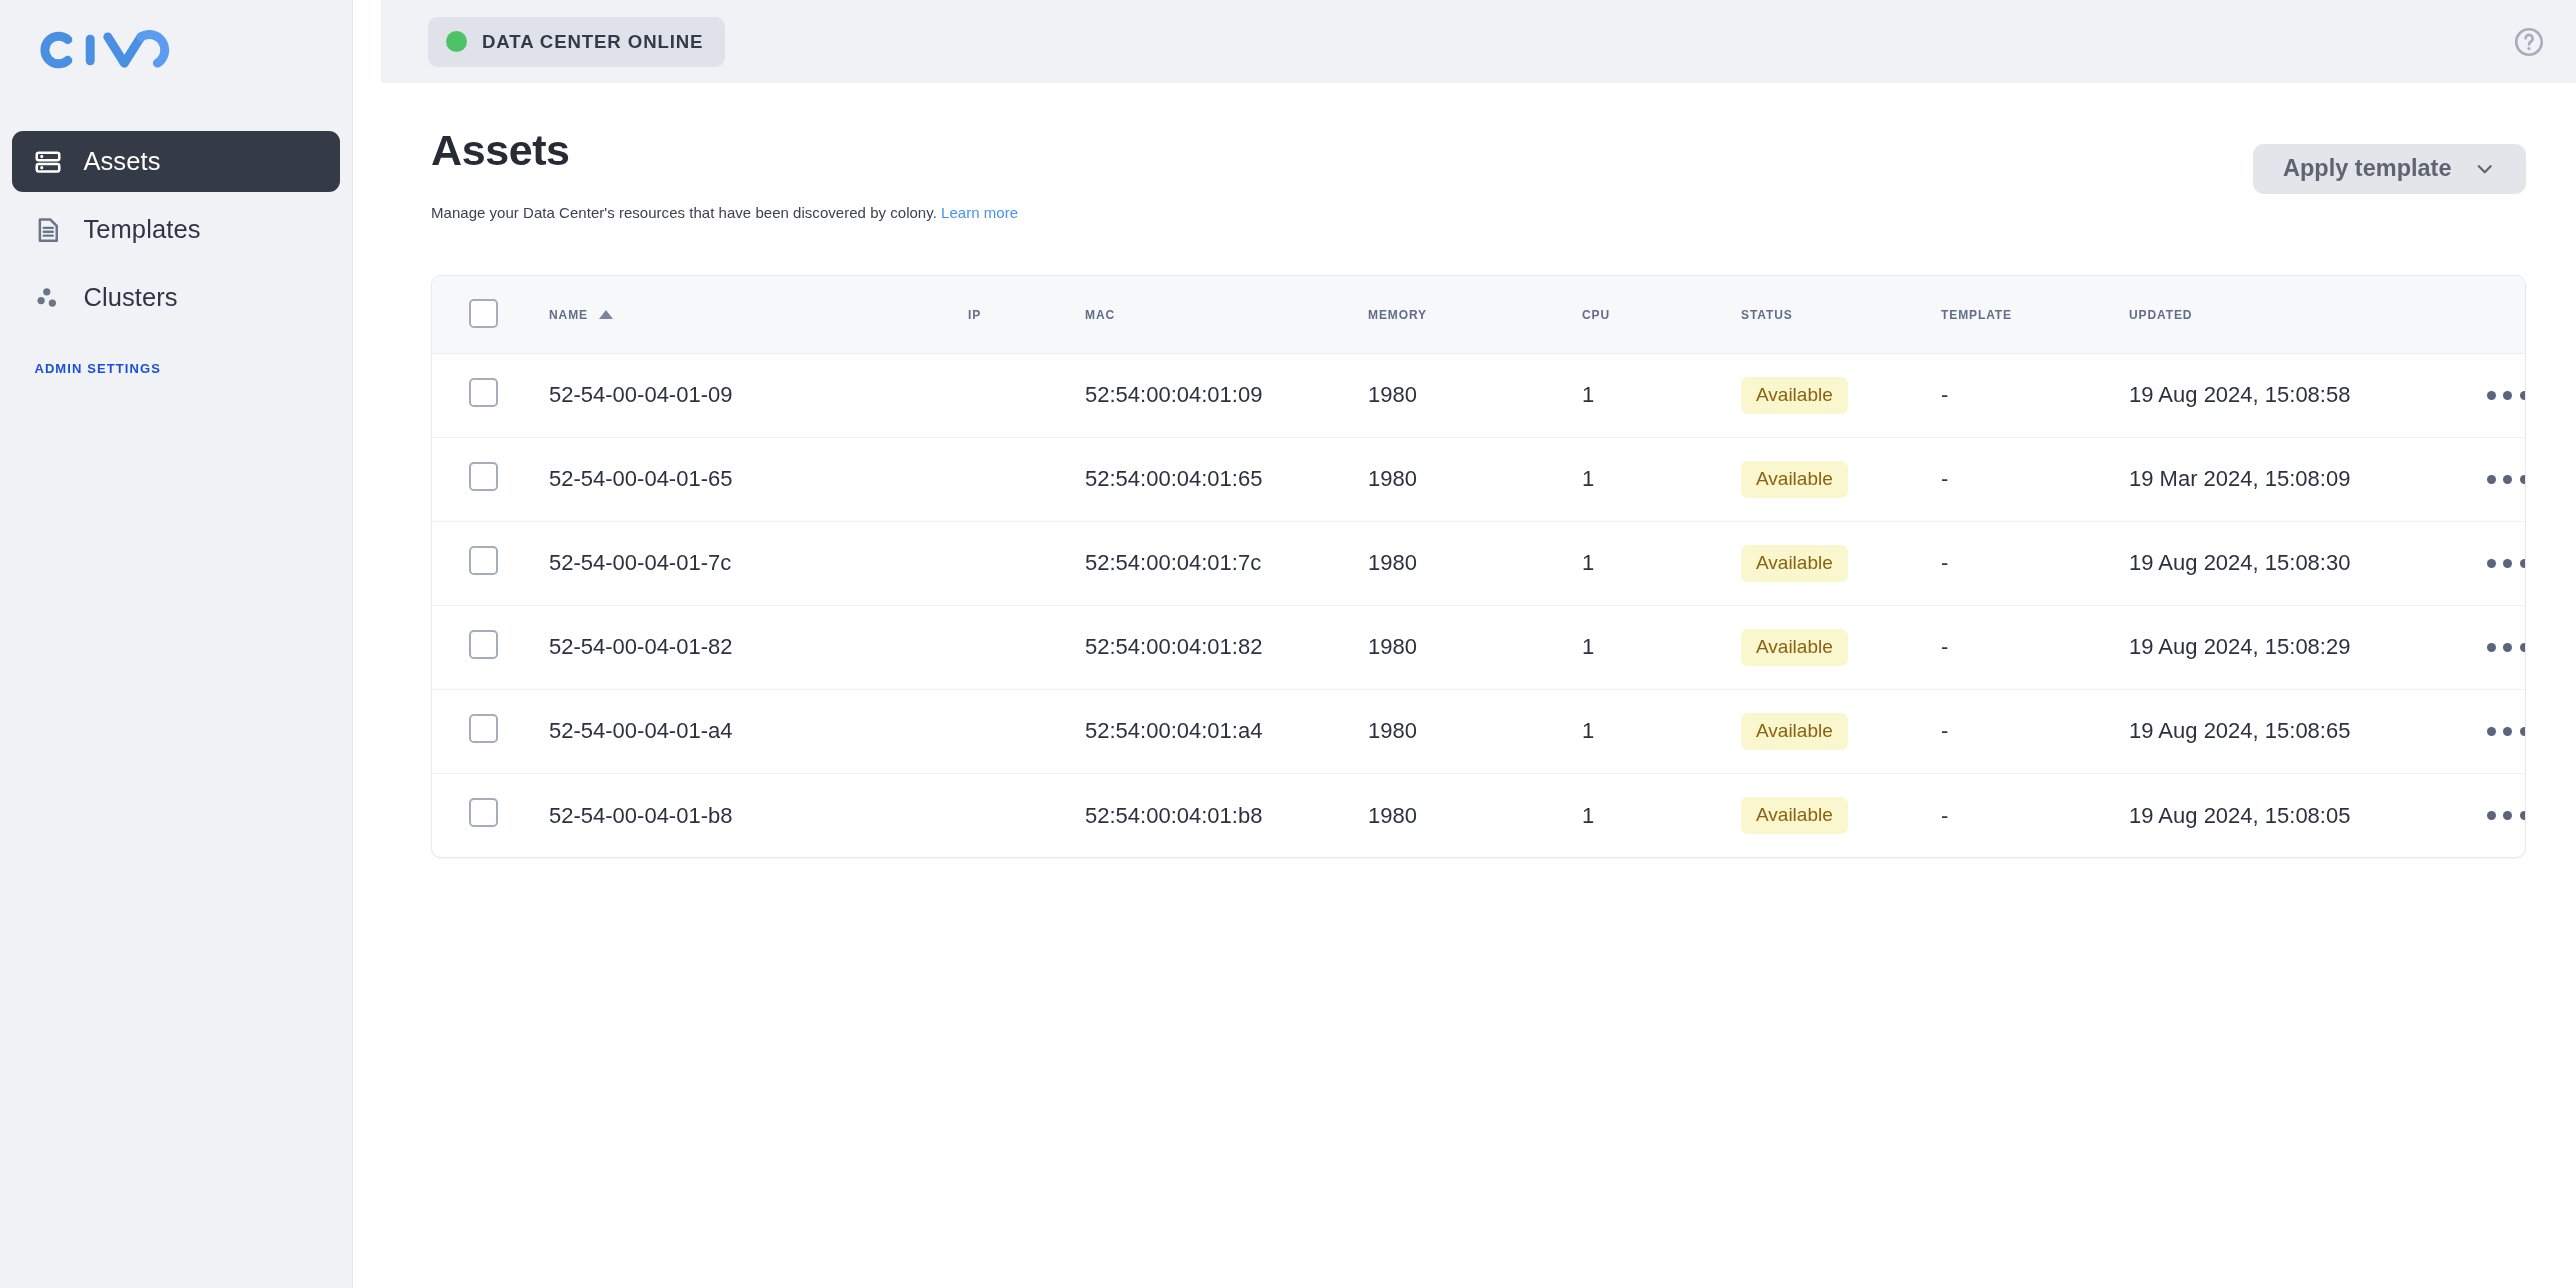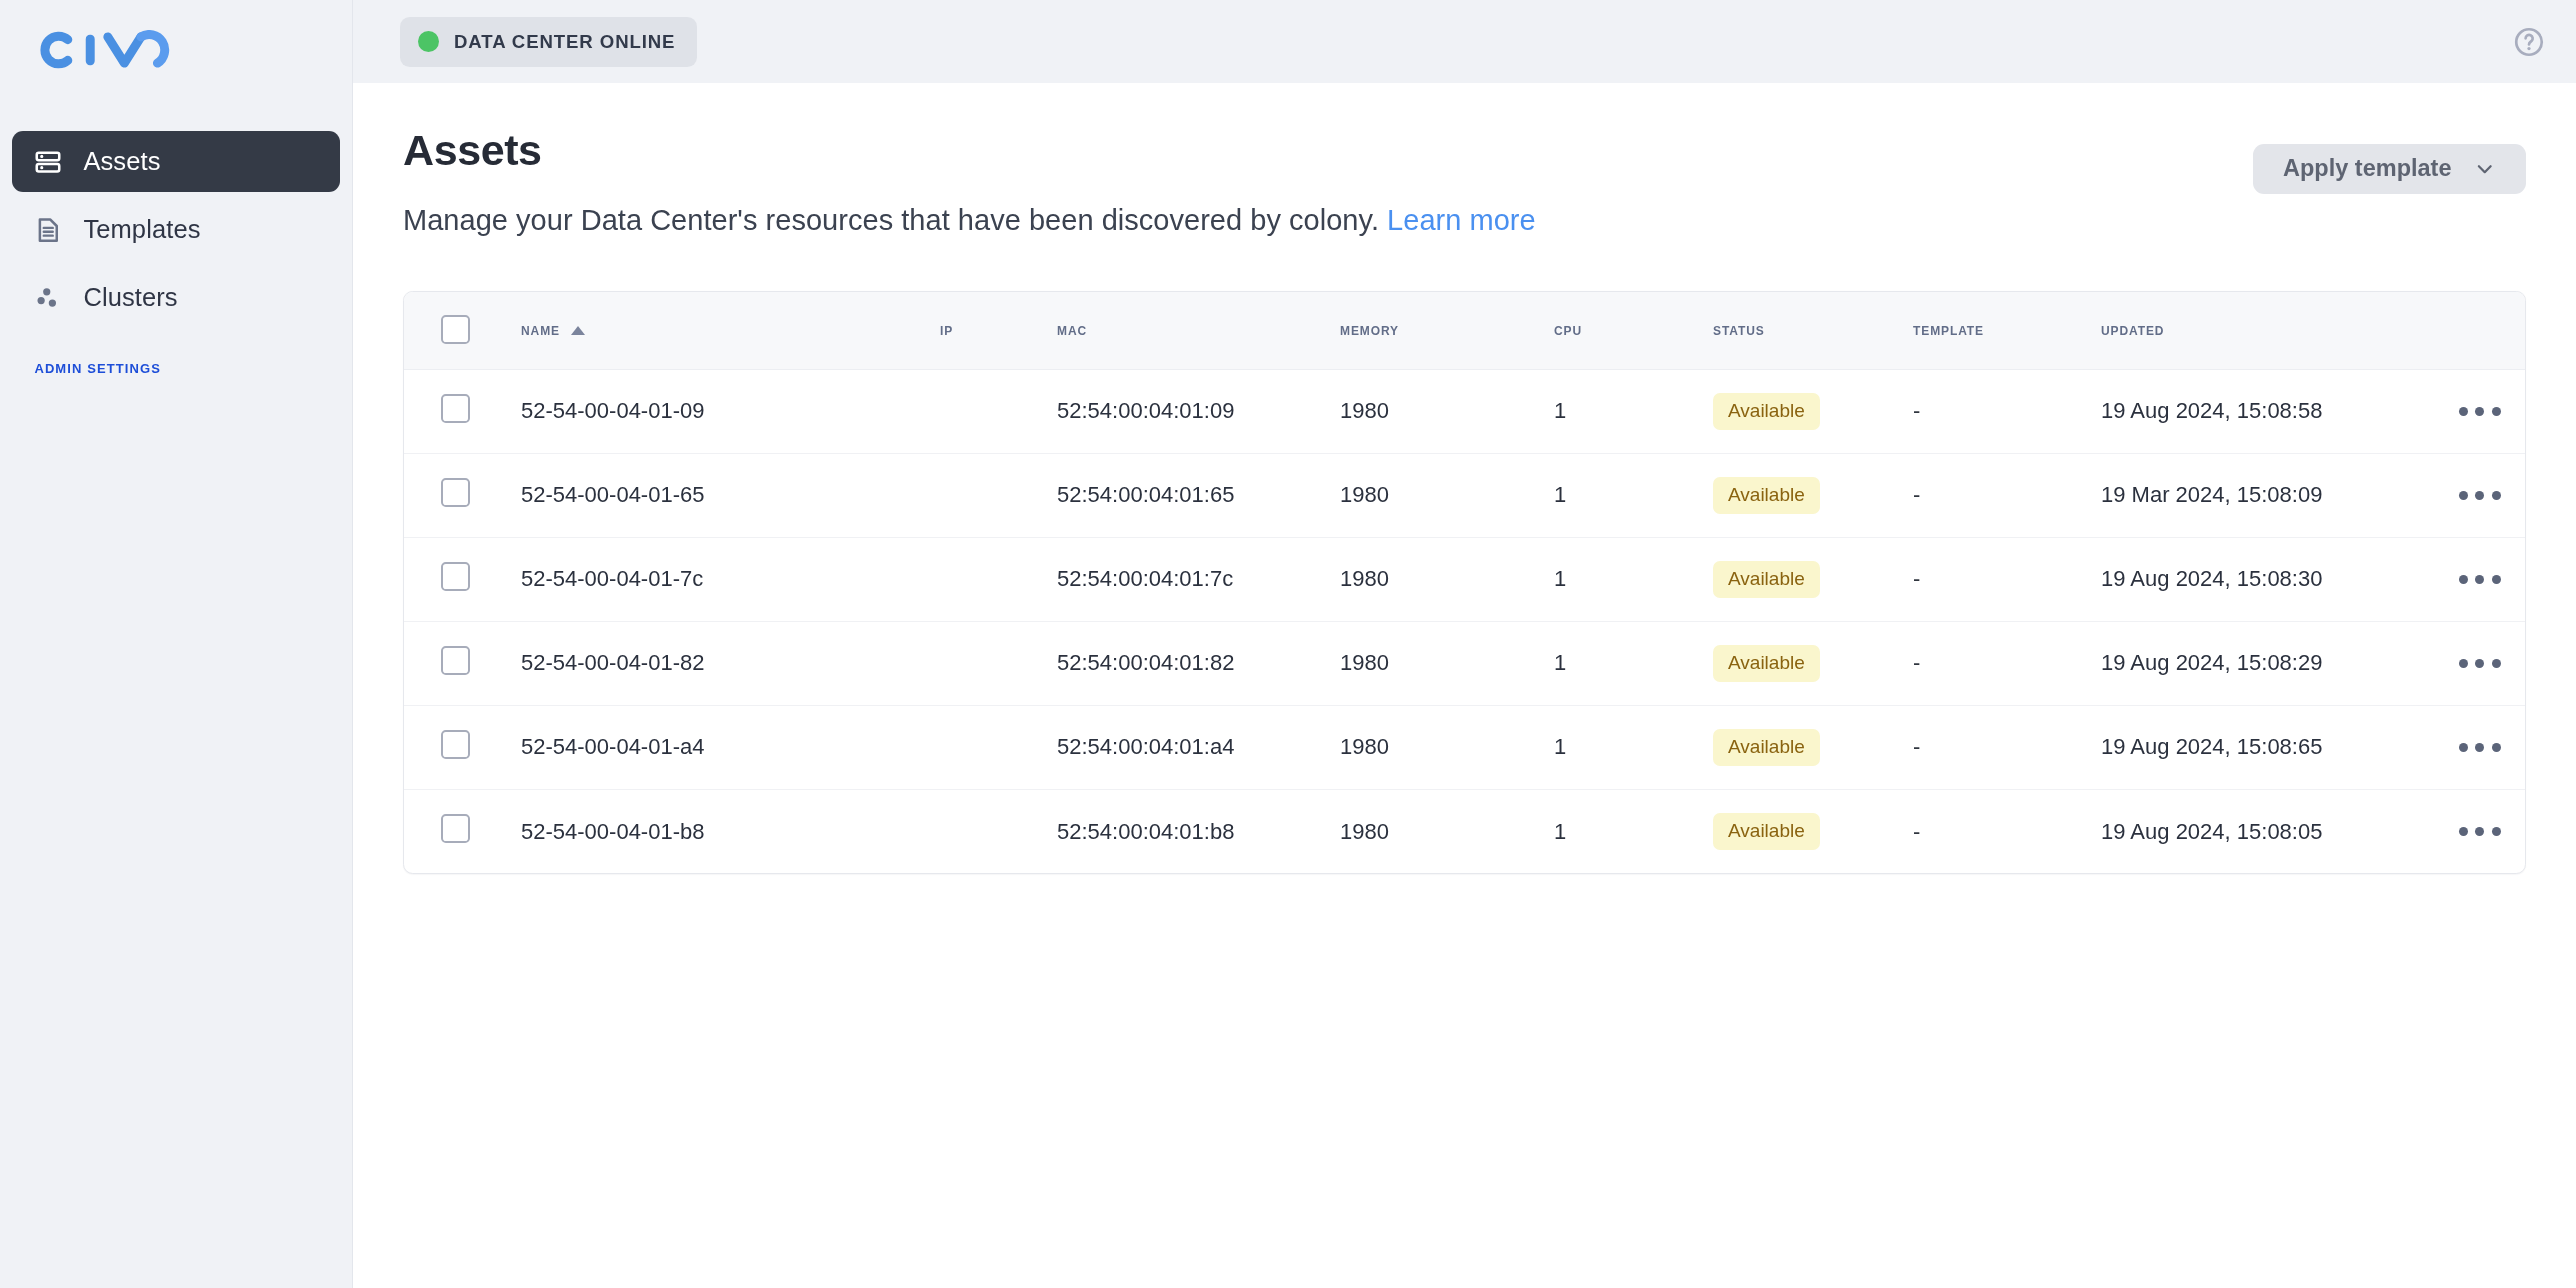--- a/index.html
+++ b/index.html
@@ -87,20 +87,21 @@
     padding: 26px 0 18px 22px;
   }
 
   
   .main {
     flex: 1 1 auto;
     display: flex;
     flex-direction: column;
     background: #ffffff;
     min-width: 0;
+    margin-left: 28px;
   }
 
   .topbar {
     height: 83px;
     flex: 0 0 83px;
     background: #f0f2f6;
     display: flex;
     align-items: center;
     padding: 0 30px 0 47px;
   }
@@ -156,21 +157,21 @@
   .page-title {
     font-size: 43px;
     font-weight: bold;
     letter-spacing: -0.4px;
     color: #262b36;
     line-height: 1.1;
   }
 
   .page-desc {
     margin-top: 30px;
-    font-size: 29px;
+    font-size: 15px;
     color: #3b4250;
     letter-spacing: 0.03px;
   }
 
   .page-desc a {
     color: #4a90f0;
     text-decoration: none;
   }
 
   .apply-btn {

